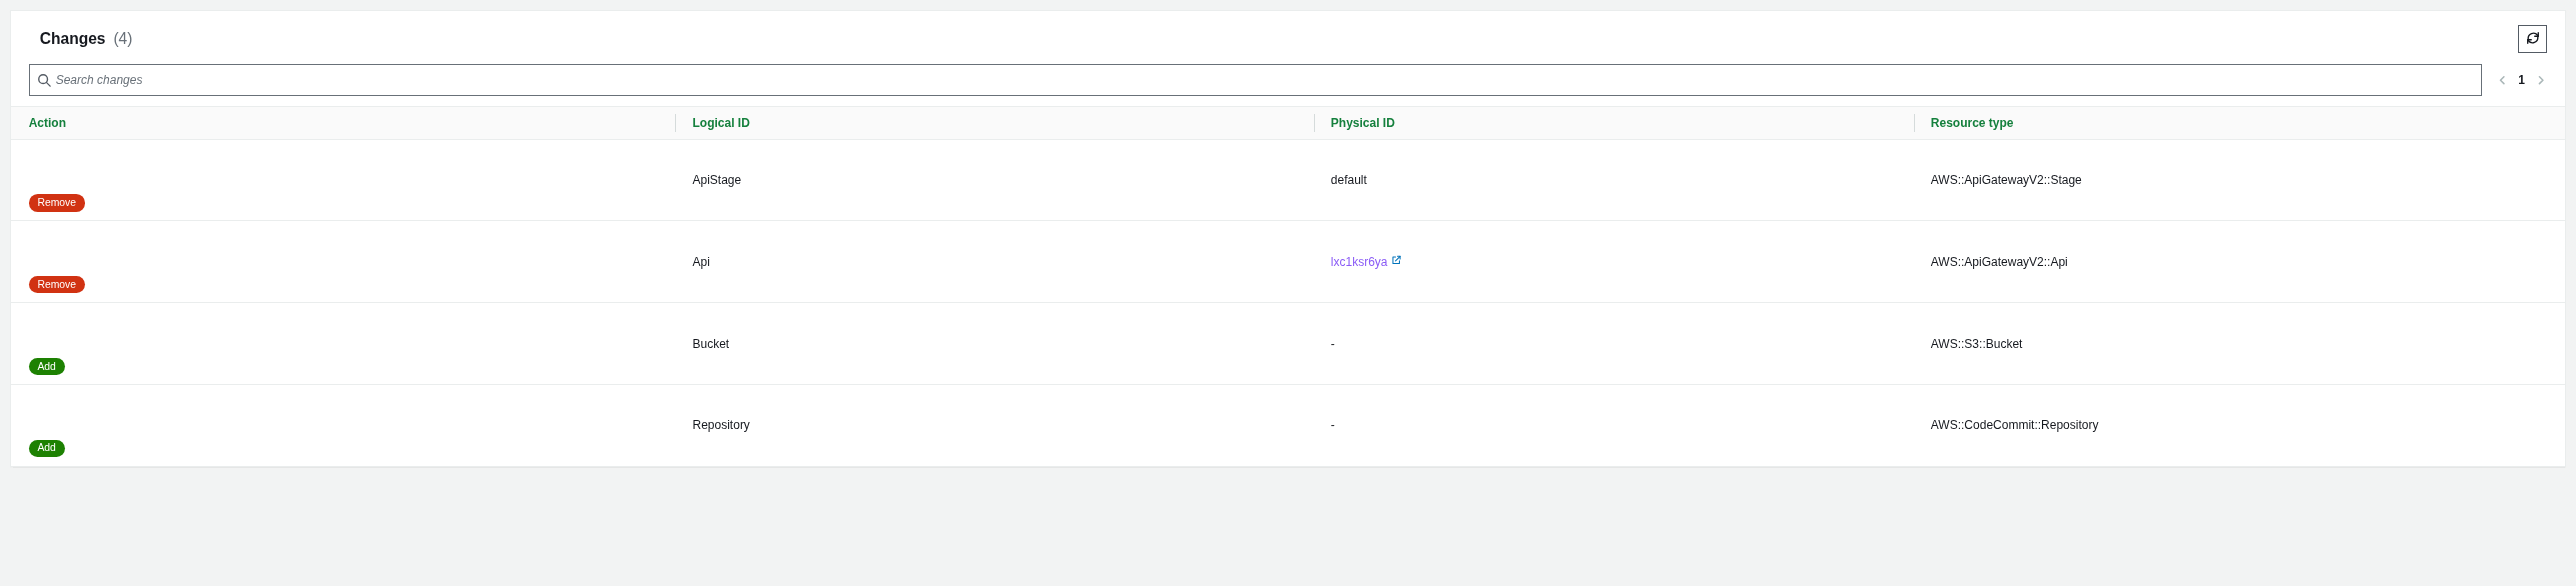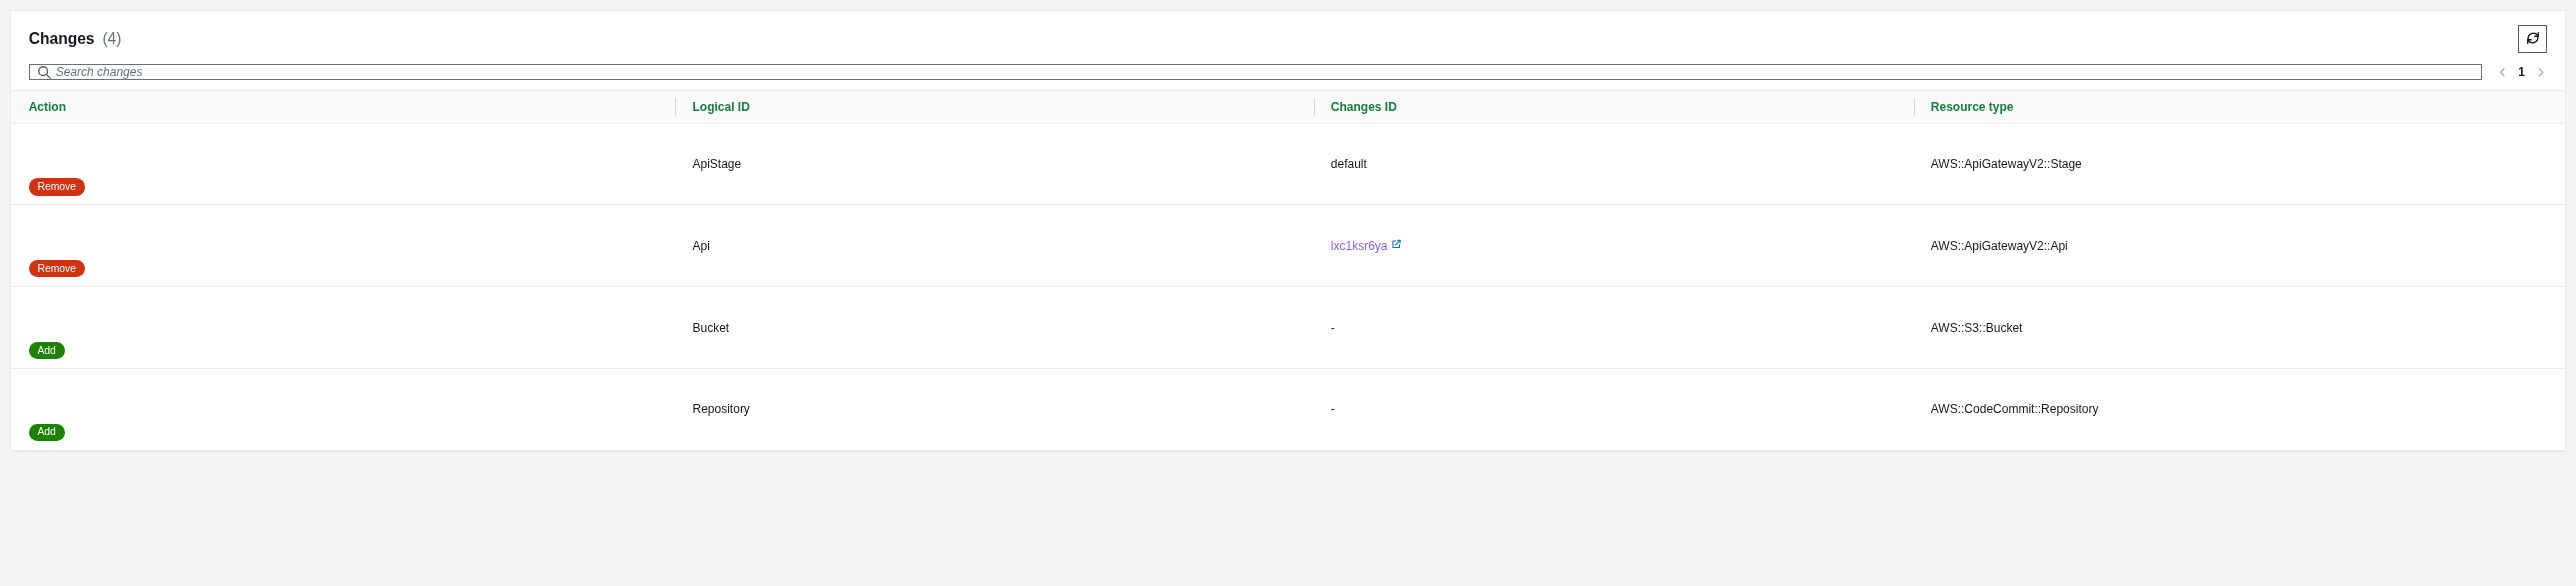--- a/index.html
+++ b/index.html
@@ -18,20 +18,21 @@
   }
   .panel-header {
     display: flex;
     align-items: center;
     padding: 14px 17.3px 7px 17.3px;
   }
   .title {
     font-size: 15.6px;
     font-weight: 700;
     color: #16191f;
+    margin-left: 11px;
   }
   .title .count {
     font-weight: 400;
     color: #687078;
     margin-left: 3.5px;
   }
   .spacer { flex: 1; }
   .refresh-btn {
     width: 29px;
     height: 28px;
@@ -48,21 +49,21 @@
     align-items: center;
     padding: 3.5px 17.3px 10.4px 17.3px;
     gap: 14px;
   }
   .search-wrap {
     flex: 1;
     position: relative;
     display: flex;
     align-items: center;
     border: 0.9px solid #687078;
-    height: 16px;
+    height: 32px;
     background: #fff;
   }
   .search-wrap .icon {
     position: absolute;
     left: 7px;
     width: 14px;
     height: 14px;
     color: #545b64;
   }
   .search-wrap input {
@@ -200,21 +201,21 @@
     <colgroup>
       <col class="col-action">
         <col class="col-logical">
         <col class="col-physical">
         <col class="col-type">
     </colgroup>
     <thead>
       <tr>
         <th>Action</th>
         <th>Logical ID</th>
-        <th>Changes ID</th>
+        <th>Physical ID</th>
         <th>Resource type</th>
       </tr>
     </thead>
     <tbody id="rows-body">
     <tr>
           <td><span class="badge remove">Remove</span></td>
           <td>ApiStage</td>
           <td>default</td>
           <td>AWS::ApiGatewayV2::Stage</td>
         </tr>

